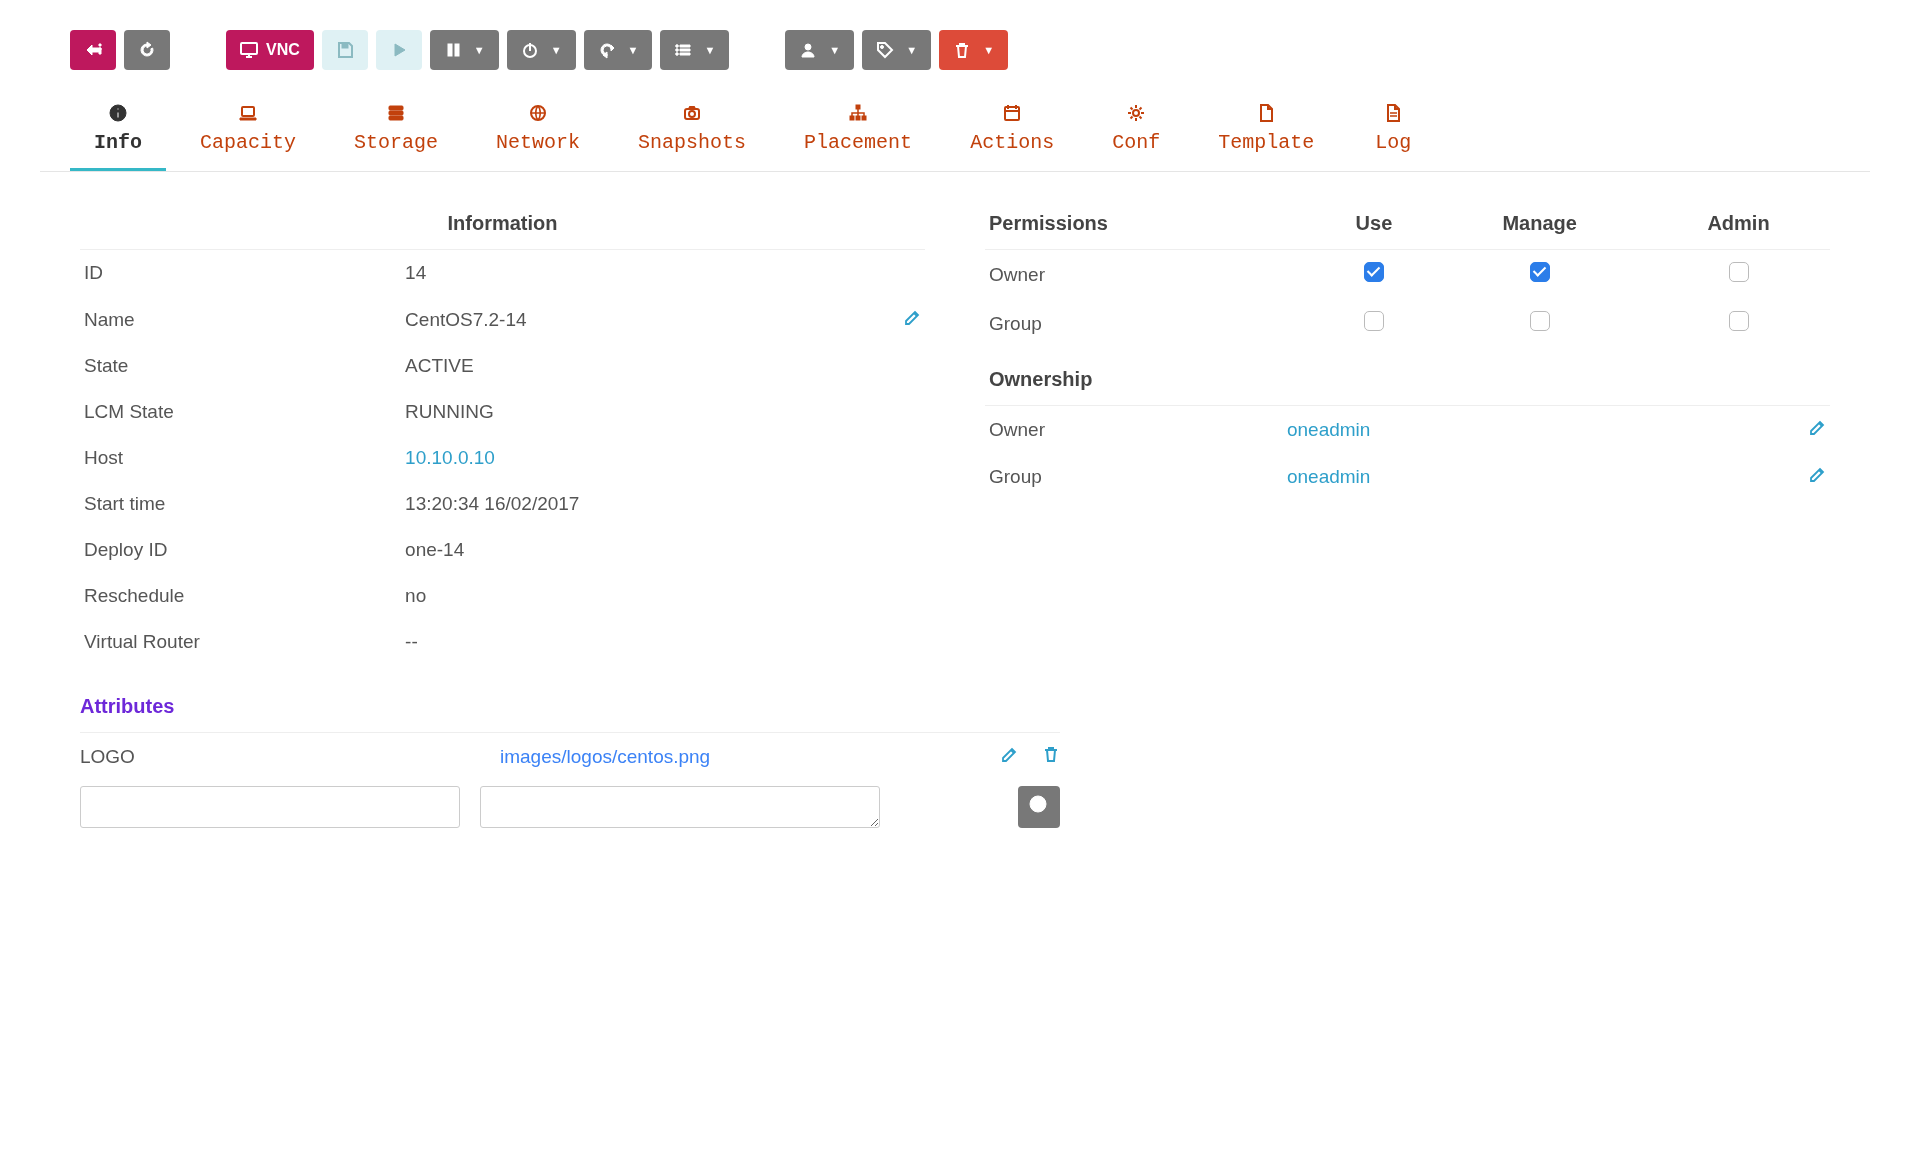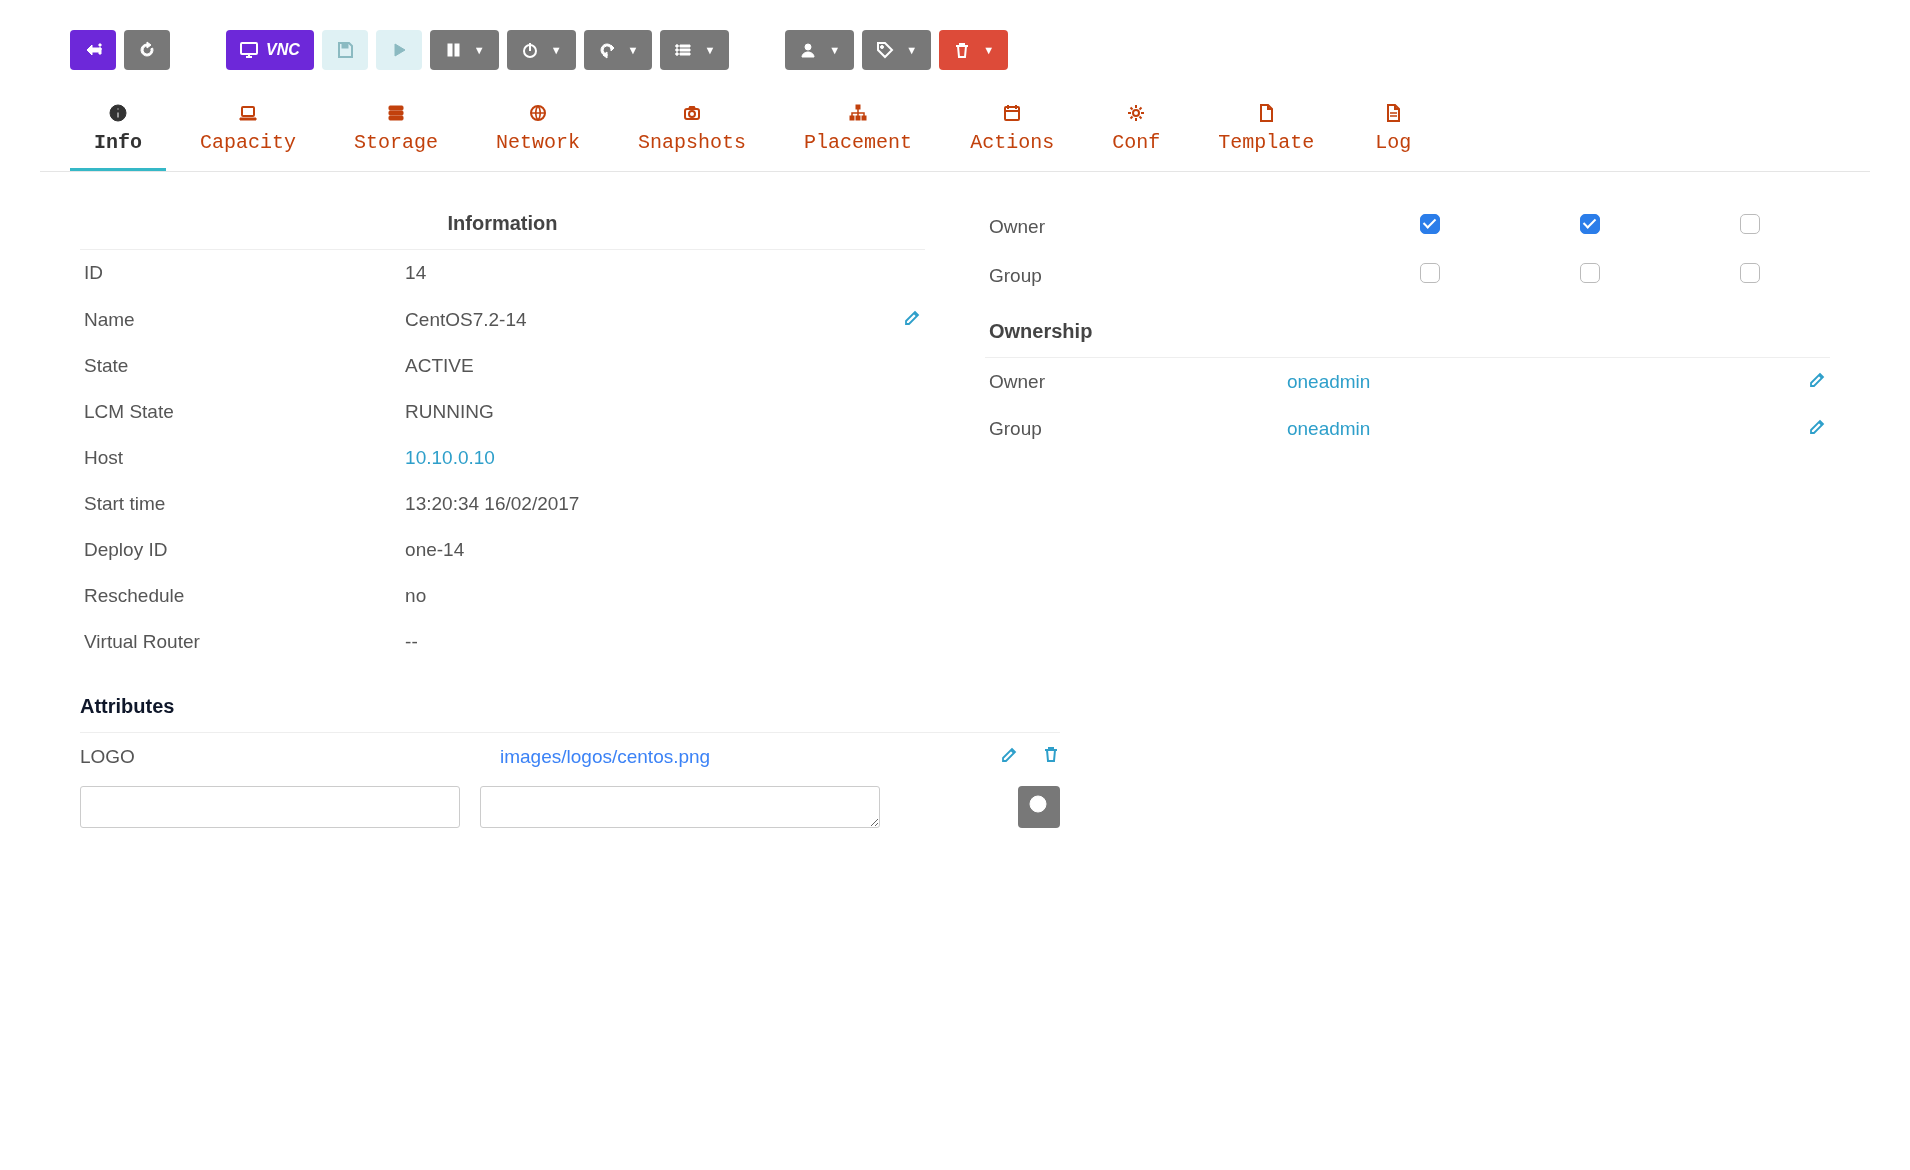--- a/index.html
+++ b/index.html
@@ -22,21 +22,21 @@
     padding: 10px 14px;
     font-size: 16px;
     color: #fff;
     cursor: pointer;
     display: inline-flex;
     align-items: center;
     gap: 8px;
     height: 40px;
   }
   .btn-gray { background: #787878; }
-  .btn-teal { background: #6d28d9; font-style: italic; }
+  .btn-teal { background: #be185d; }
   .btn-light { background: #dff1f4; color:#8bbac1; }
   .btn-red  { background: #dd4b39; }
   .btn .caret { font-size: 11px; margin-left:4px; }
   .btn .ico { display:inline-flex; }
   .btn-text { font-weight:600; }
   .toolbar-gap-sm { width: 40px; }
   .toolbar-gap-lg { width: 40px; }
 
   svg.icon { width:18px; height:18px; fill:currentColor; stroke:currentColor; }
 
@@ -115,21 +115,21 @@
   .own-table th {
     font-weight:700; color:#444; font-size:20px; text-align:left;
     padding: 14px 4px 14px 4px; border-bottom:1px solid #eee;
   }
   .own-table td { padding:12px 4px; font-size:19px; color:#555; }
   .own-table td.val { color:#2e9fca; }
   .own-table td.act { text-align:right; }
 
   .attr-section { padding: 10px 40px; max-width: 1060px; }
   .attr-title {
-    font-weight:700; color:#0f172a; font-size:20px;
+    font-weight:700; color:#6d28d9; font-size:20px;
     padding: 10px 0 14px 0; border-bottom:1px solid #eee;
   }
   .attr-row { display:flex; align-items:center; gap:20px; padding:12px 0; }
   .attr-key { flex:0 0 400px; font-size:19px; color:#555; }
   .attr-val { flex:1; font-size:19px; color:#3b82f6; }
   .attr-actions { flex:0 0 90px; display:flex; gap:24px; justify-content:flex-end; }
 
   .attr-inputs { display:flex; align-items:flex-start; gap:20px; padding:6px 0 20px 0; }
   .attr-inputs input, .attr-inputs textarea {
     border:1px solid #ccc; border-radius:3px; padding:10px; font-size:17px;
@@ -474,20 +474,26 @@
         <td>--</td>
         <td></td>
       </tr>
     </tbody>
       </table>
   </div>
 
   <div class="col">
     <table class="perm-table">
       <tbody>
+          <tr>
+        <th>Permissions</th>
+        <th class="center">Use</th>
+        <th class="center">Manage</th>
+        <th class="center">Admin</th>
+      </tr>
       <tr>
         <td>Owner</td>
         <td class="center"><span class="cb checked"></span></td>
         <td class="center"><span class="cb checked"></span></td>
         <td class="center"><span class="cb"></span></td>
       </tr>
       <tr>
         <td>Group</td>
         <td class="center"><span class="cb"></span></td>
         <td class="center"><span class="cb"></span></td>

